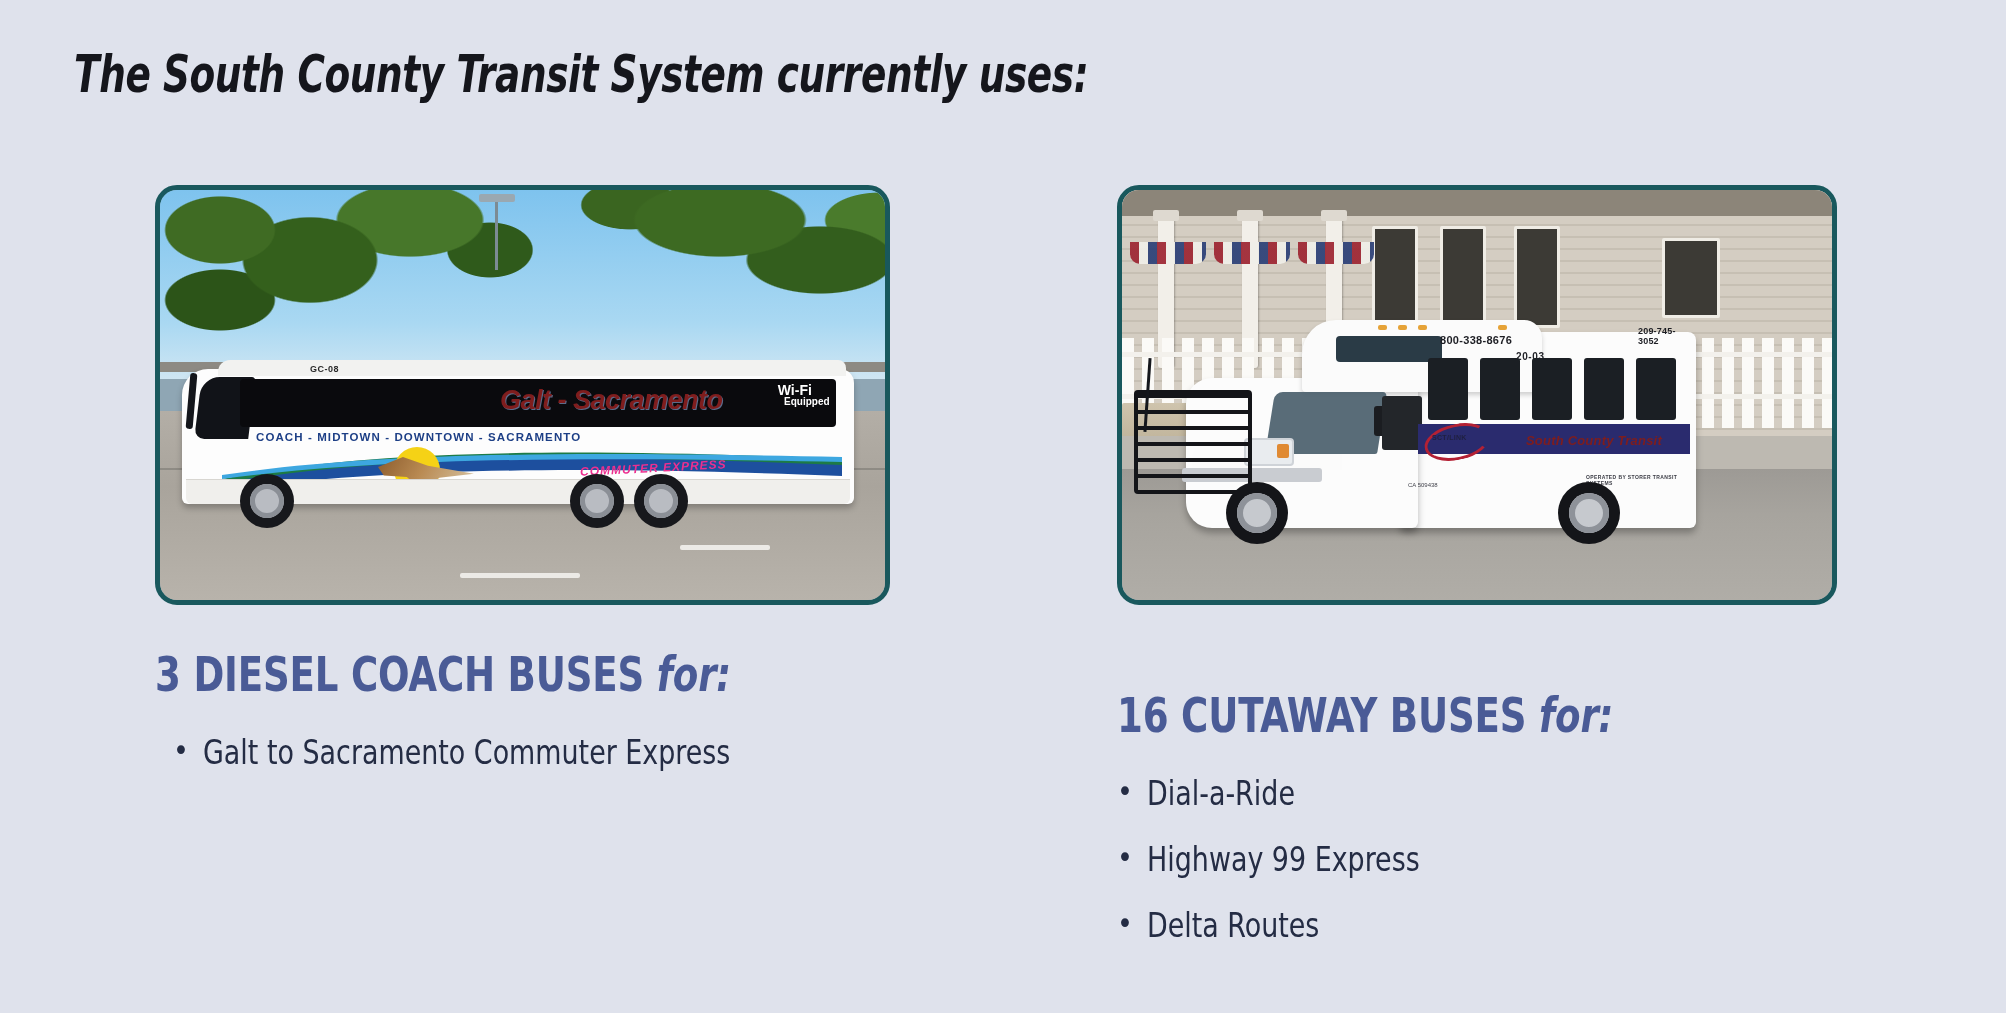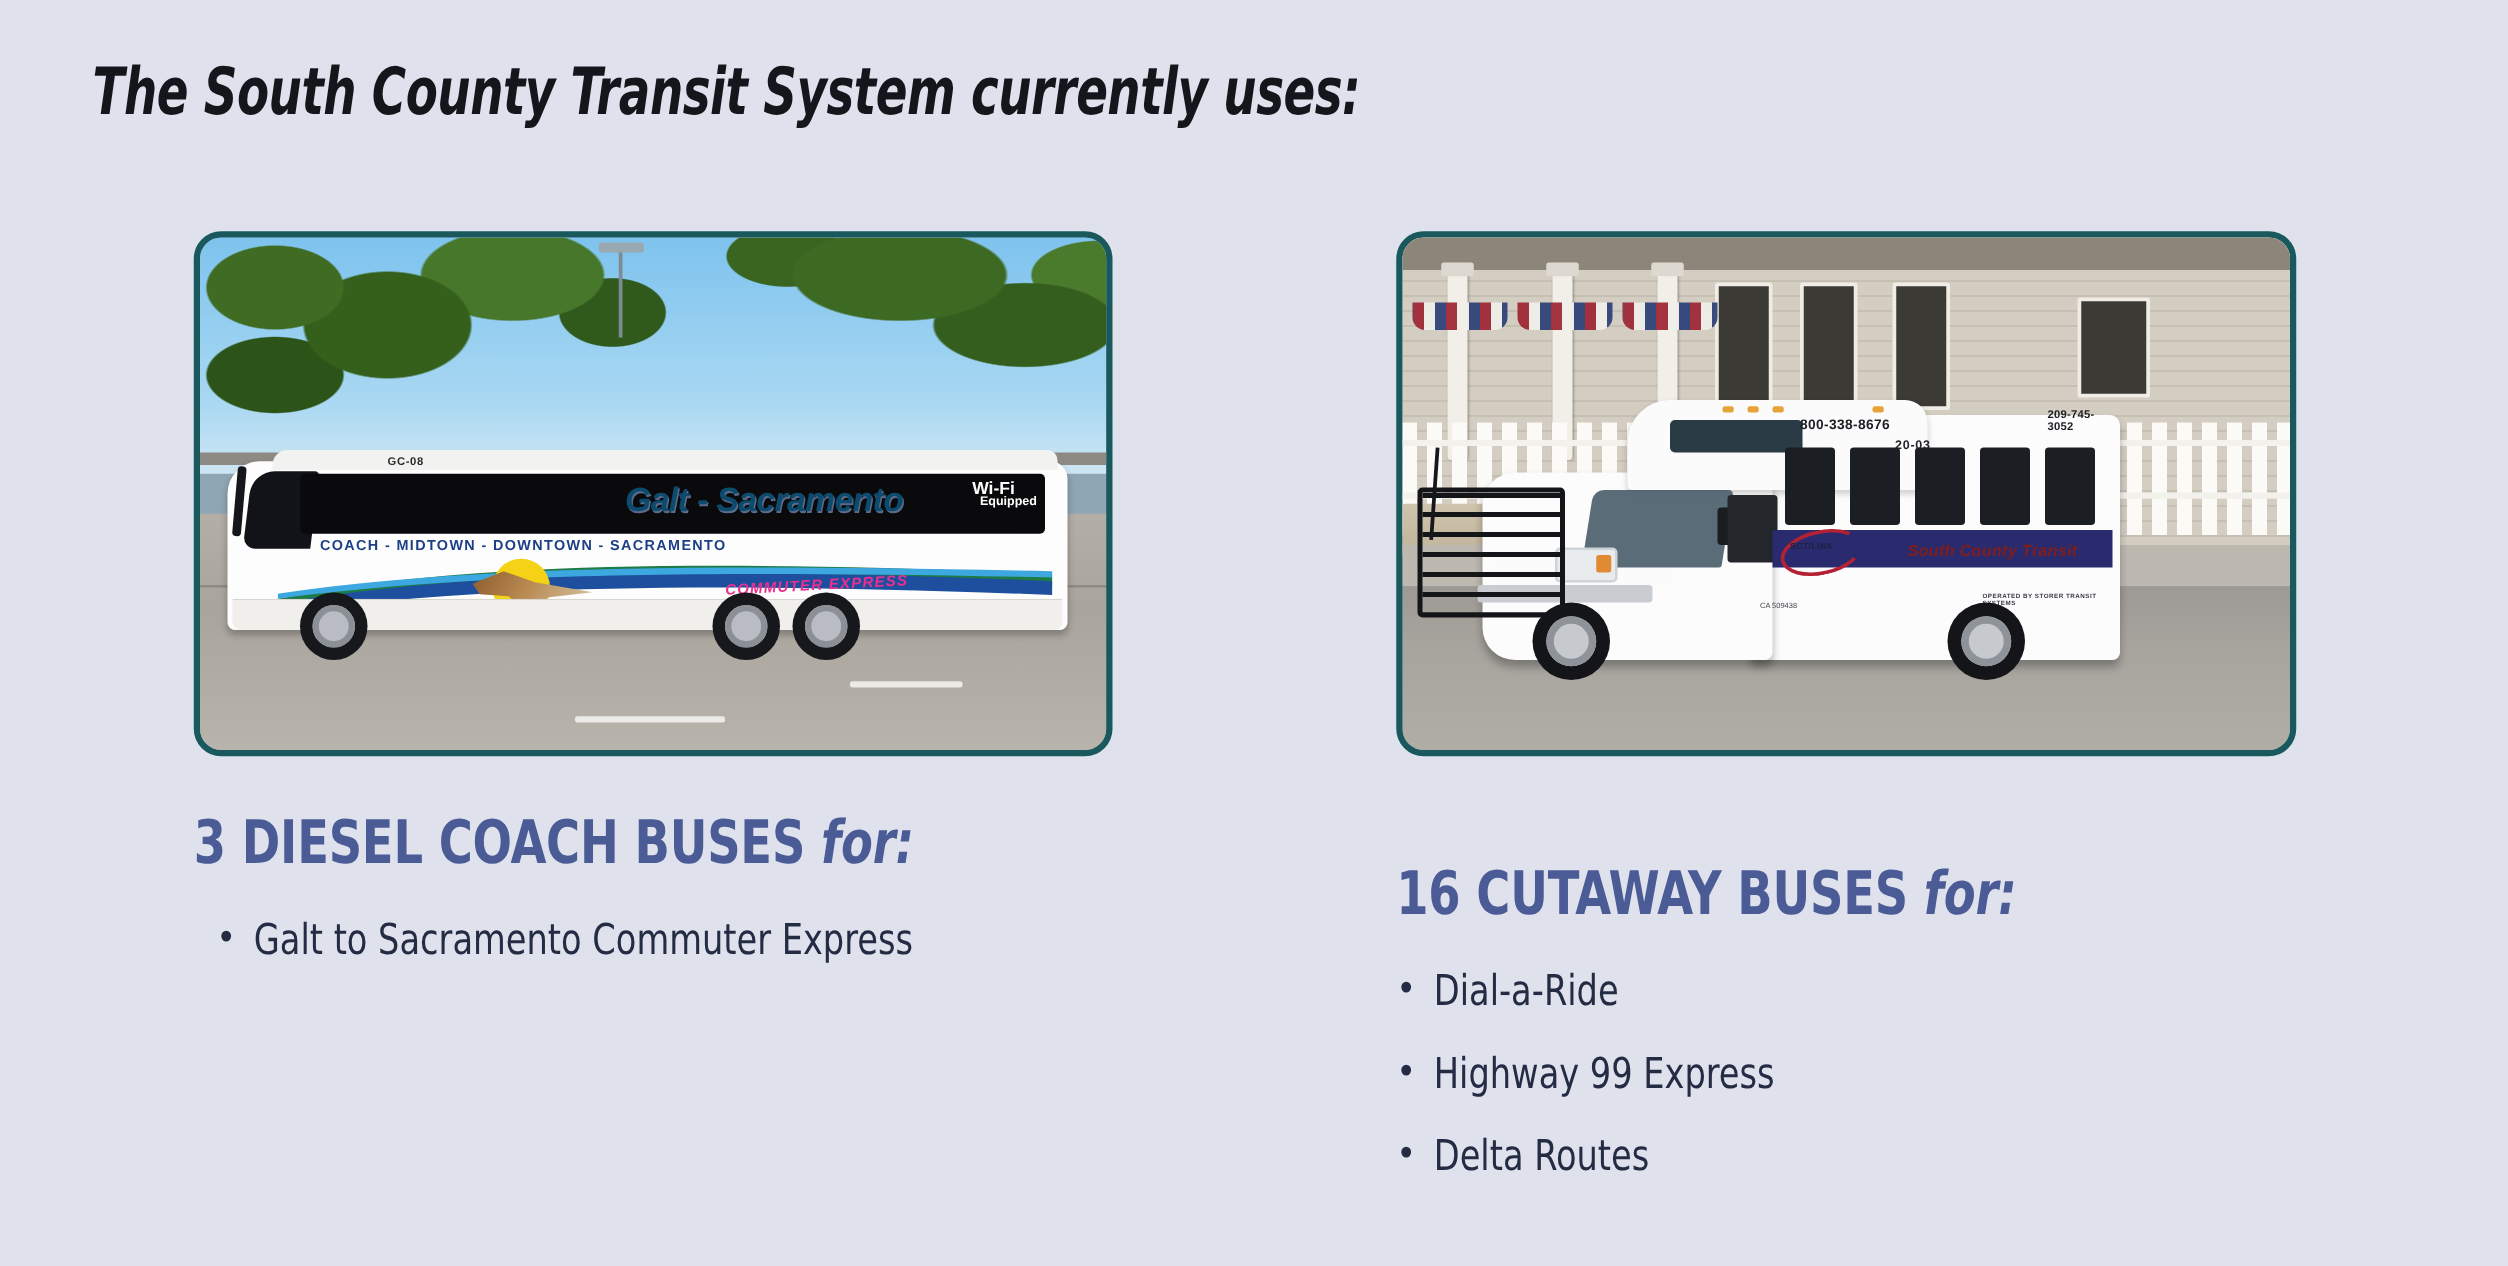--- a/index.html
+++ b/index.html
@@ -66,21 +66,21 @@
        box-shadow:0 4px 6px rgba(0,0,0,.25);}
   .coach-roof{position:absolute;left:36px;top:-9px;width:628px;height:16px;background:#f2f2f0;
        border-radius:12px 8px 0 0;}
   .coach-glass{position:absolute;left:58px;top:10px;width:596px;height:48px;background:#0a0a0d;
        border-radius:4px;}
   .coach-wind{position:absolute;left:16px;top:8px;width:54px;height:62px;background:#111318;
        border-radius:18px 4px 0 10px;transform:skewX(-7deg);}
   .coach-id{position:absolute;left:128px;top:-5px;font-size:9px;font-weight:bold;color:#2a2a2a;
        font-family:"Liberation Sans",sans-serif;letter-spacing:.5px;}
   .coach-dest{position:absolute;left:318px;top:16px;font-size:27px;font-weight:bold;font-style:italic;
-       color:#0c4a6e;font-family:"Liberation Sans",sans-serif;letter-spacing:-.5px;
+       color:#7f1d1d;font-family:"Liberation Sans",sans-serif;letter-spacing:-.5px;
        text-shadow:1px 1px 0 #5c6b8a;}
   .coach-wifi{position:absolute;left:578px;top:14px;color:#fff;text-align:center;line-height:1;}
   .coach-wifi .w1{font-size:14px;font-weight:bold;font-family:"Liberation Sans",sans-serif;}
   .coach-wifi .w2{font-size:10px;font-weight:bold;font-family:"Liberation Sans",sans-serif;padding-left:24px;}
   .coach-strip{position:absolute;left:74px;top:62px;font-size:11.5px;font-weight:bold;
        color:#1d3f86;letter-spacing:1.1px;font-family:"Liberation Sans",sans-serif;}
   .swoosh{position:absolute;left:40px;top:76px;width:620px;height:46px;overflow:hidden;}
   .sun{position:absolute;left:212px;top:78px;width:46px;height:46px;border-radius:50%;
        background:#f5d216;}
   .bird{position:absolute;left:196px;top:84px;width:96px;height:40px;

